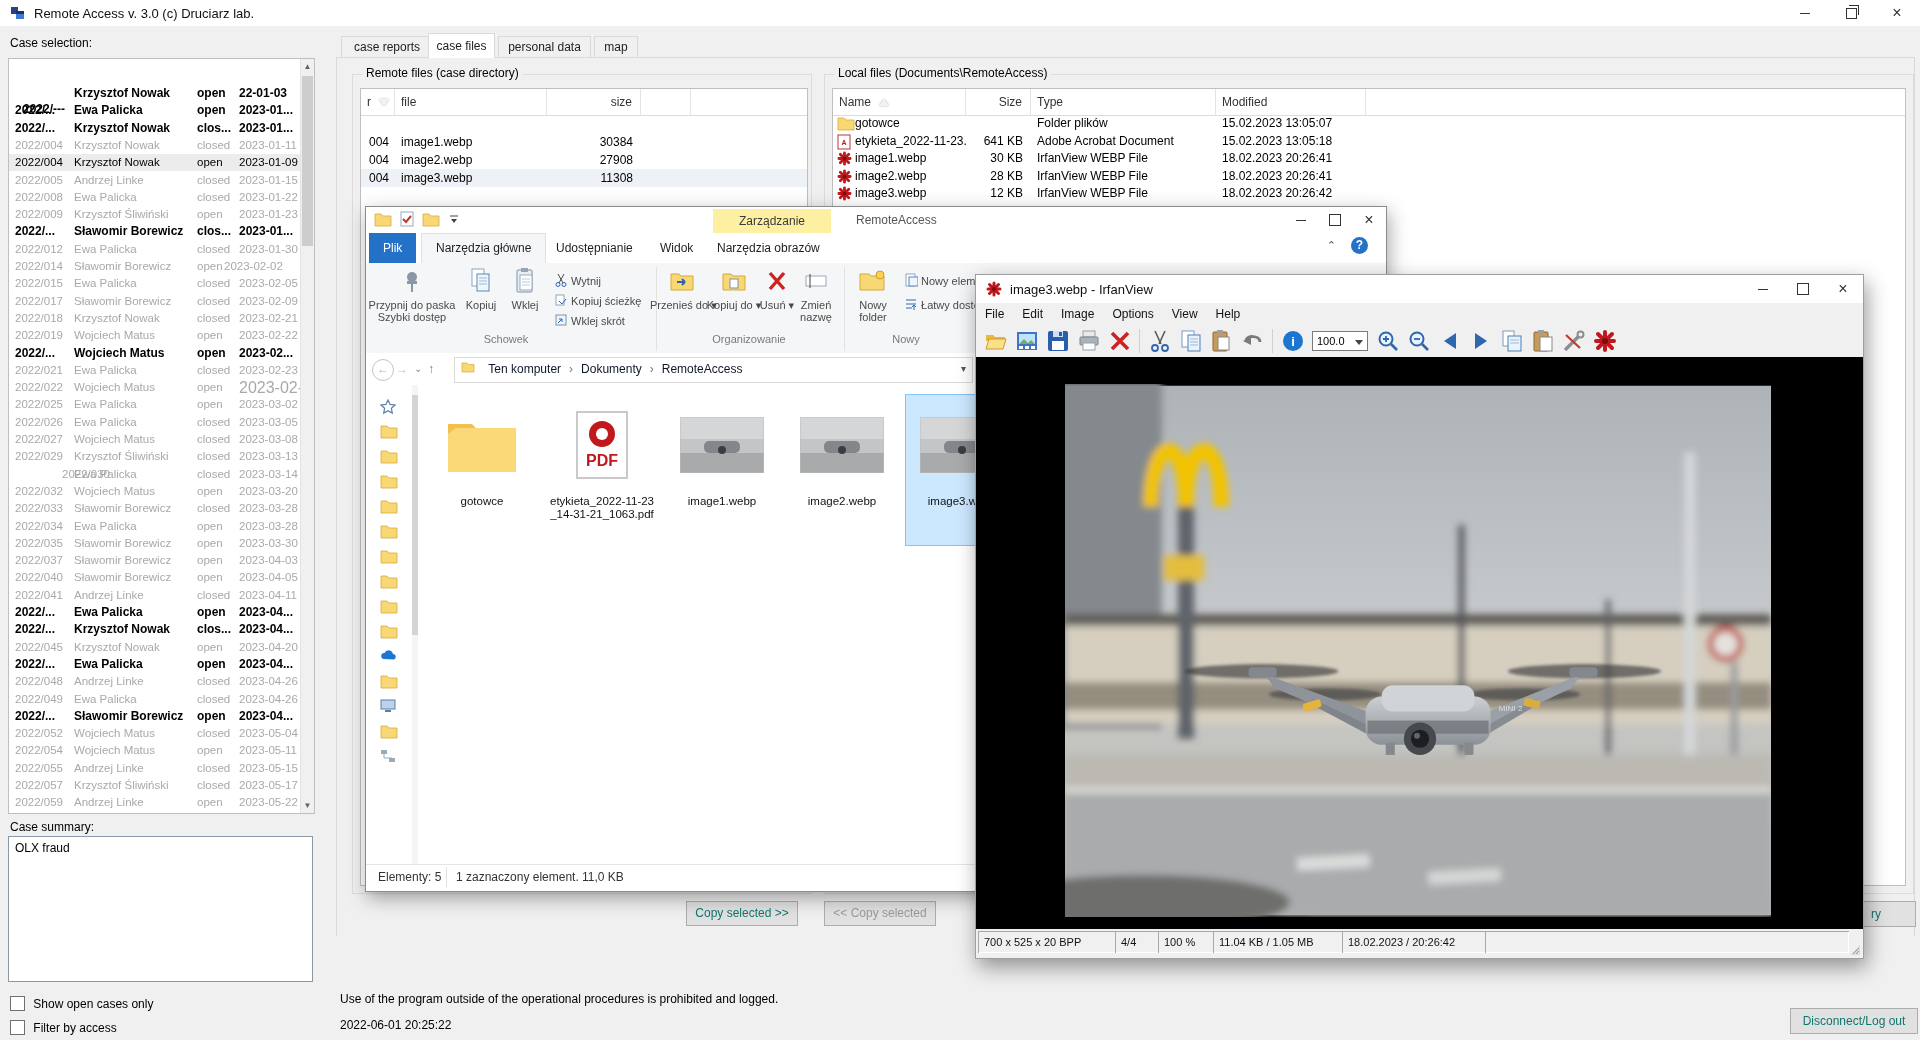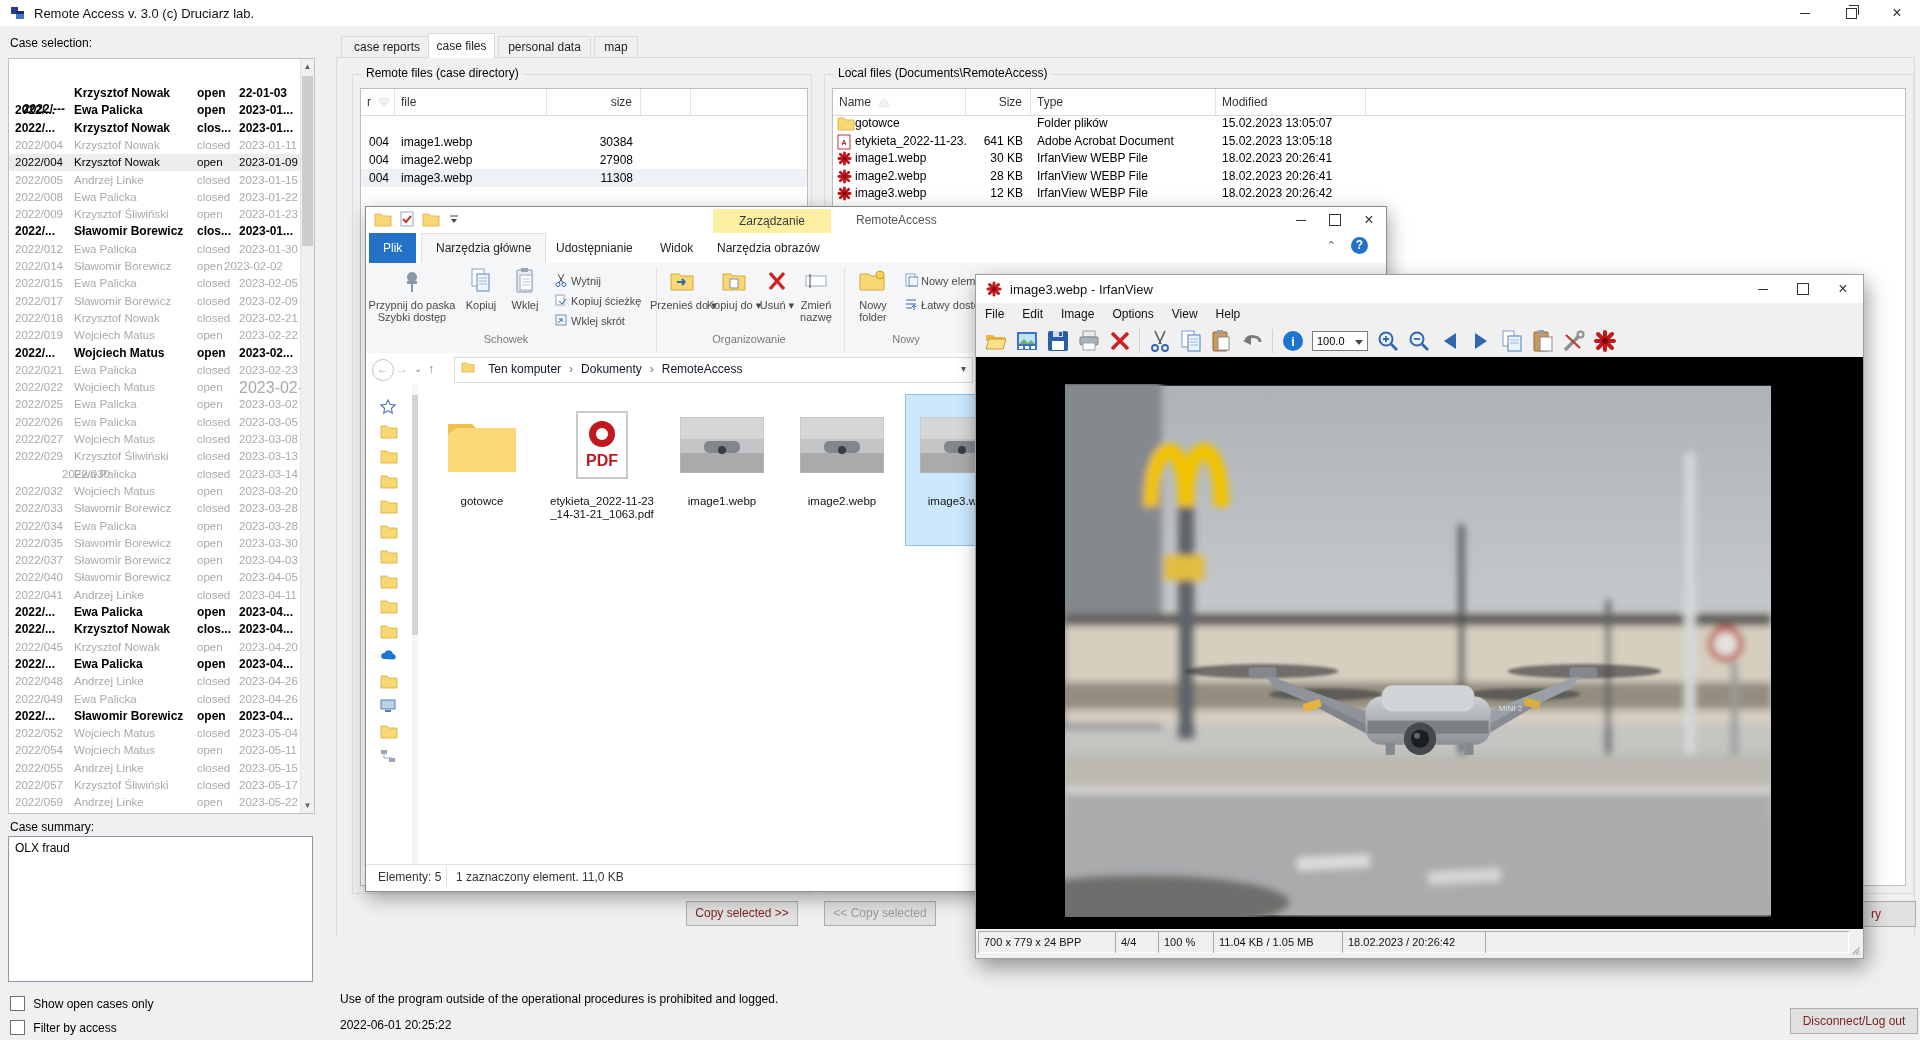--- a/index.html
+++ b/index.html
@@ -29,21 +29,21 @@
   .sort-desc{display:inline-block;width:0;height:0;border-left:5px solid transparent;border-right:5px solid transparent;border-top:7px solid #f2f2f2;margin-left:8px;vertical-align:middle;filter:drop-shadow(0 0 1px #b5b5b5);}
   
   .sb{background:#f0f0f0;border-left:1px solid #e3e3e3;}
   .sb-arrow{position:absolute;left:0;width:100%;height:15px;color:#606060;font-size:8px;text-align:center;line-height:15px;}
   .sb-thumb{position:absolute;left:1px;width:11px;background:#cdcdcd;}
   
   .tab{position:absolute;top:36px;height:21px;line-height:21px;background:#f0f0f0;border:1px solid #d9d9d9;border-bottom:none;text-align:center;font-size:12px;color:#222;box-sizing:border-box;}
   .tab.active{top:33px;height:25px;line-height:25px;background:#fff;z-index:2;}
   .grp{border:1px solid #dcdcdc;}
   .grp-label{position:absolute;background:#f0f0f0;padding:0 4px;color:#000;}
-  .btn{background:#e1e1e1;border:1px solid #adadad;text-align:center;font-size:12px;color:#7f1d1d;box-sizing:border-box;}
+  .btn{background:#e1e1e1;border:1px solid #adadad;text-align:center;font-size:12px;color:#0f766e;box-sizing:border-box;}
   .btn.disabled{color:#9a9a9a;}
   .cb{width:13px;height:13px;background:#fff;border:1px solid #707070;display:inline-block;}
   
   #explorer{left:365px;top:206px;width:1020px;height:684px;background:#fff;border:1px solid #8b8b8b;box-shadow:2px 6px 18px rgba(0,0,0,.35);z-index:10;}
   .x-rel{position:absolute;}
   .ribbon-tab{position:absolute;top:26px;height:30px;line-height:30px;padding:0 14px;color:#1e1e1e;font-size:12px;}
   .ribbon-tab.file{background:#2472c8;color:#fff;}
   .ribbon-tab.activex{background:#f5f6f7;border:1px solid #e0e0e0;border-bottom:none;line-height:28px;}
   .rib-lbl{font-size:11px;color:#4a4a4a;text-align:center;position:absolute;white-space:nowrap;}
   .rib-grp{font-size:11px;color:#7a7a7a;text-align:center;position:absolute;}
@@ -1024,21 +1024,21 @@
             <circle cx="349" cy="347" r="3" fill="#5f666d"></circle>
             <text x="430" y="322" font-size="8" fill="#e8eaec" opacity=".85">MINI 2</text>
             <rect x="318" y="354" width="9" height="12" fill="#84898e"></rect>
             <rect x="396" y="354" width="9" height="12" fill="#84898e"></rect>
           </g>
         </svg>
       </div>
     </div>
 
     <div class="x-rel" id="irfan-status" style="left:0;bottom:0;right:0;height:29px;background:#f0f0f0;">
-        <div class="iv-status" style="left: 2px; width: 134px;">700 x 779 x 24 BPP</div>
+        <div class="iv-status" style="left: 2px; width: 134px;">700 x 525 x 20 BPP</div>
         <div class="iv-status" style="left: 139px; width: 40px;">4/4</div>
         <div class="iv-status" style="left: 182px; width: 52px;">100 %</div>
         <div class="iv-status" style="left: 237px; width: 126px;">11.04 KB / 1.05 MB</div>
         <div class="iv-status" style="left: 366px; width: 140px;">18.02.2023 / 20:26:42</div>
         <div class="iv-status" style="left: 509px; right: 14px;"></div>
         <div style="position: absolute; right: 2px; bottom: 2px; width: 12px; height: 12px;">
           <svg width="12" height="12" viewBox="0 0 12 12">
             <path d="M11 1v10H1z" fill="#dcdcdc"></path>
             <path d="M10 4l-6 6M10 7l-3 3" stroke="#9a9a9a"></path>
           </svg>

